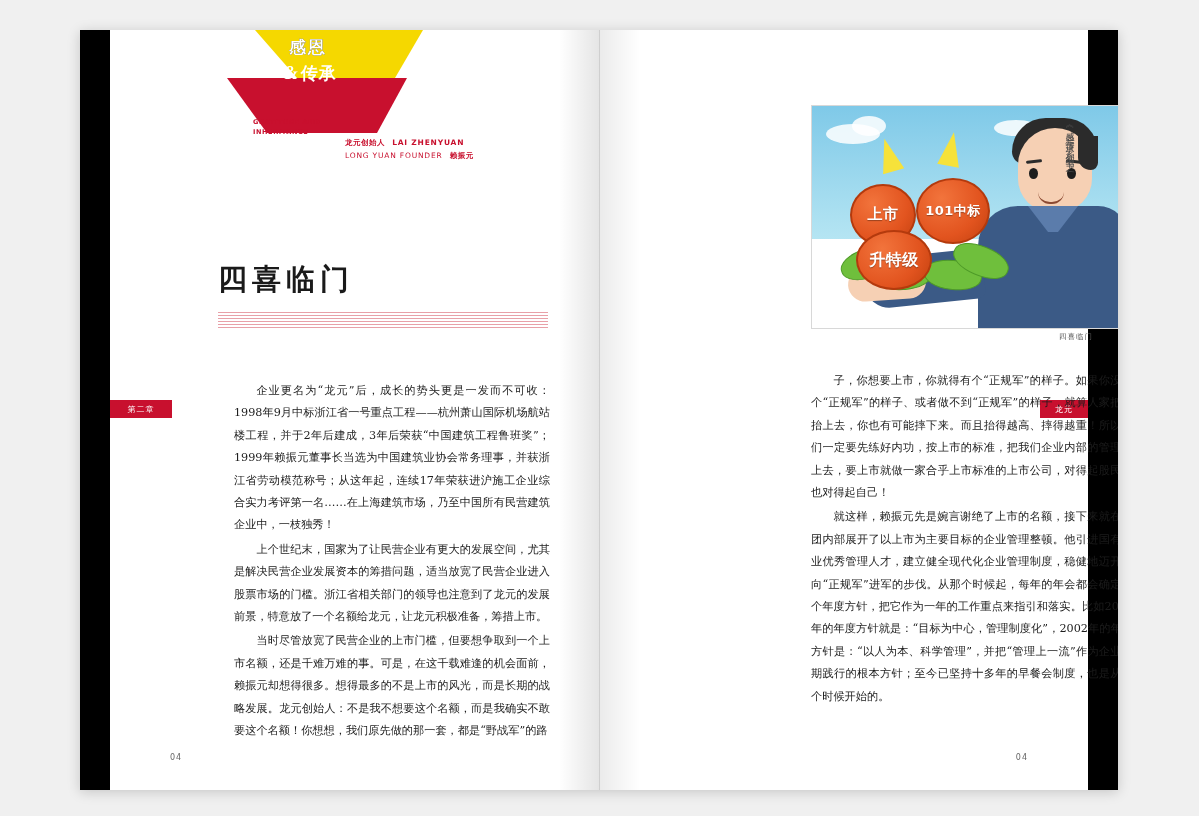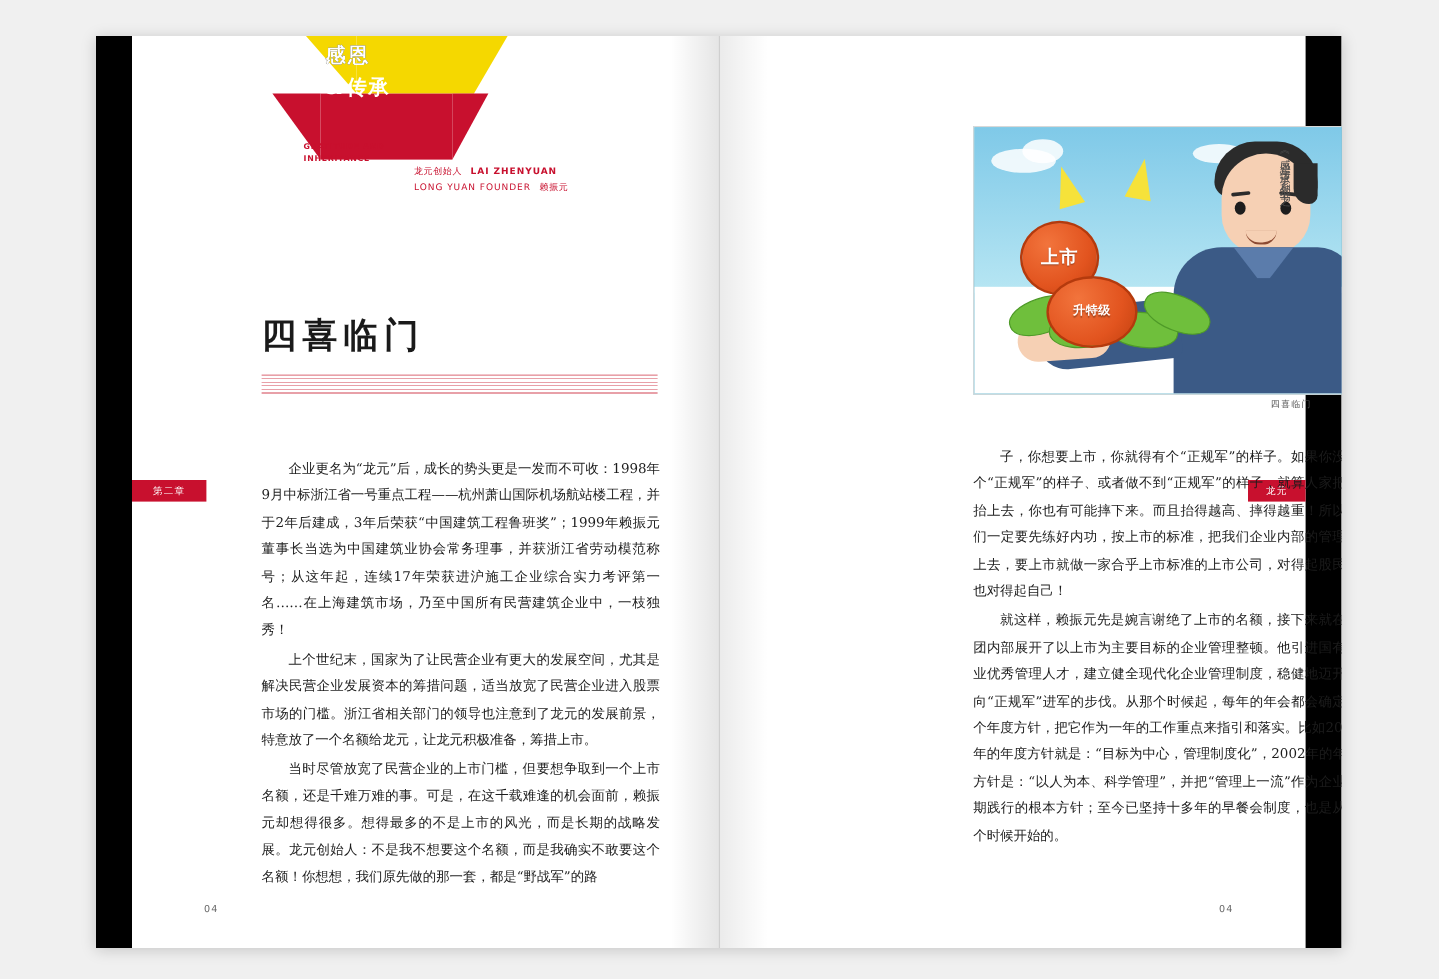--- a/index.html
+++ b/index.html
@@ -170,29 +170,30 @@
     color: #ffffff;
     font-family: "DejaVu Sans", sans-serif;
     font-weight: bold;
     line-height: 1.1;
     z-index: 4;
   }
   .mast-cn1 {
     font-size: 17px;
     letter-spacing: 2px;
     display: block;
+    margin-left: 18px;
     color: #ffffff;
     text-shadow: 0 0 0 #000;
   }
   .mast-cn2 {
     font-size: 17px;
     letter-spacing: 1px;
     display: block;
     margin-top: 6px;
-    margin-left: 0;
+    margin-left: 12px;
   }
   .mast-amp {
     font-family: "Liberation Serif", serif;
     font-size: 19px;
     font-style: italic;
     padding-right: 2px;
   }
   .mast-en {
     position: absolute;
     left: 68px;
@@ -210,21 +211,21 @@
     left: 160px;
     top: 107px;
     z-index: 5;
     color: #c8102e;
     font-family: "DejaVu Sans", sans-serif;
     font-size: 7.5px;
     line-height: 1.7;
     white-space: nowrap;
   }
   .mast-byline .cn {
-    font-weight: normal;
+    font-weight: bold;
     letter-spacing: 0.5px;
   }
   .mast-byline .en {
     letter-spacing: 0.8px;
   }
   .mast-byline b { font-weight: bold; }
 
   
   .chapter-title {
     position: absolute;
@@ -254,21 +255,21 @@
     top: 350px;
     width: 332px;
     font-family: "DejaVu Serif", serif;
     font-size: 11.2px;
     line-height: 2.0;
     color: #1c1c1c;
     text-align: justify;
     text-justify: inter-ideograph;
   }
   .body-col p {
-    margin: 0 0 2px 0;
+    margin: 0 0 2px 16px;
     text-indent: 2em;
   }
   .folio-left {
     position: absolute;
     left: 90px;
     bottom: 28px;
     font-family: "DejaVu Sans", sans-serif;
     font-size: 8px;
     color: #666666;
     letter-spacing: 1px;
@@ -404,21 +405,21 @@
     color: #ffffff;
     font-family: "DejaVu Sans", sans-serif;
     font-weight: bold;
     text-align: center;
     line-height: 1.05;
     letter-spacing: 0.5px;
     text-shadow: 0 1px 1px rgba(0,0,0,0.35);
   }
   .ball-1 { left: 38px; top: 78px; width: 62px; height: 58px; font-size: 15px; text-align: right; }
   .ball-2 { left: 104px; top: 72px; width: 70px; height: 62px; font-size: 13px; }
-  .ball-3 { left: 60px; top: 124px; width: 72px; height: 56px; font-size: 10px; }
+  .ball-3 { left: 44px; top: 124px; width: 72px; height: 56px; font-size: 16px; }
   .ball-4 { left: 120px; top: 118px; width: 68px; height: 62px; font-size: 12px; }
   .ball-4 span { display: block; }
   .spark {
     position: absolute;
     width: 0; height: 0;
     border-left: 11px solid transparent;
     border-right: 11px solid transparent;
     border-bottom: 34px solid #f6e23a;
   }
   .spark-a { left: 66px; top: 32px; transform: rotate(-16deg); }
@@ -546,20 +547,21 @@
           <div class="leaf" style="left:0px; top:12px; transform:rotate(-18deg);"></div>
           <div class="leaf" style="left:34px; top:24px; transform:rotate(-4deg);"></div>
           <div class="leaf" style="left:84px; top:24px; transform:rotate(6deg);"></div>
           <div class="leaf" style="left:112px; top:10px; transform:rotate(22deg);"></div>
         </div>
 
         <div class="spark spark-a"></div>
         <div class="spark spark-b"></div>
 
         <div class="ball ball-1">上市</div>
+        <div class="ball ball-2">101中标</div>
         <div class="ball ball-3">升特级</div>
       </div>
       <div class="illo-caption">四喜临门</div>
 
       <div class="series-vert">《感恩与传承》系列丛书之一</div>
 
       <div class="body-col-right">
         <p>子，你想要上市，你就得有个“正规军”的样子。如果你没有个“正规军”的样子、或者做不到“正规军”的样子，就算人家把你抬上去，你也有可能摔下来。而且抬得越高、摔得越重！所以我们一定要先练好内功，按上市的标准，把我们企业内部的管理抓上去，要上市就做一家合乎上市标准的上市公司，对得起股民，也对得起自己！</p>
         <p>就这样，赖振元先是婉言谢绝了上市的名额，接下来就在集团内部展开了以上市为主要目标的企业管理整顿。他引进国有企业优秀管理人才，建立健全现代化企业管理制度，稳健地迈开了向“正规军”进军的步伐。从那个时候起，每年的年会都会确定一个年度方针，把它作为一年的工作重点来指引和落实。比如2001年的年度方针就是：“目标为中心，管理制度化”，2002年的年度方针是：“以人为本、科学管理”，并把“管理上一流”作为企业长期践行的根本方针；至今已坚持十多年的早餐会制度，也是从那个时候开始的。</p>
       </div>

